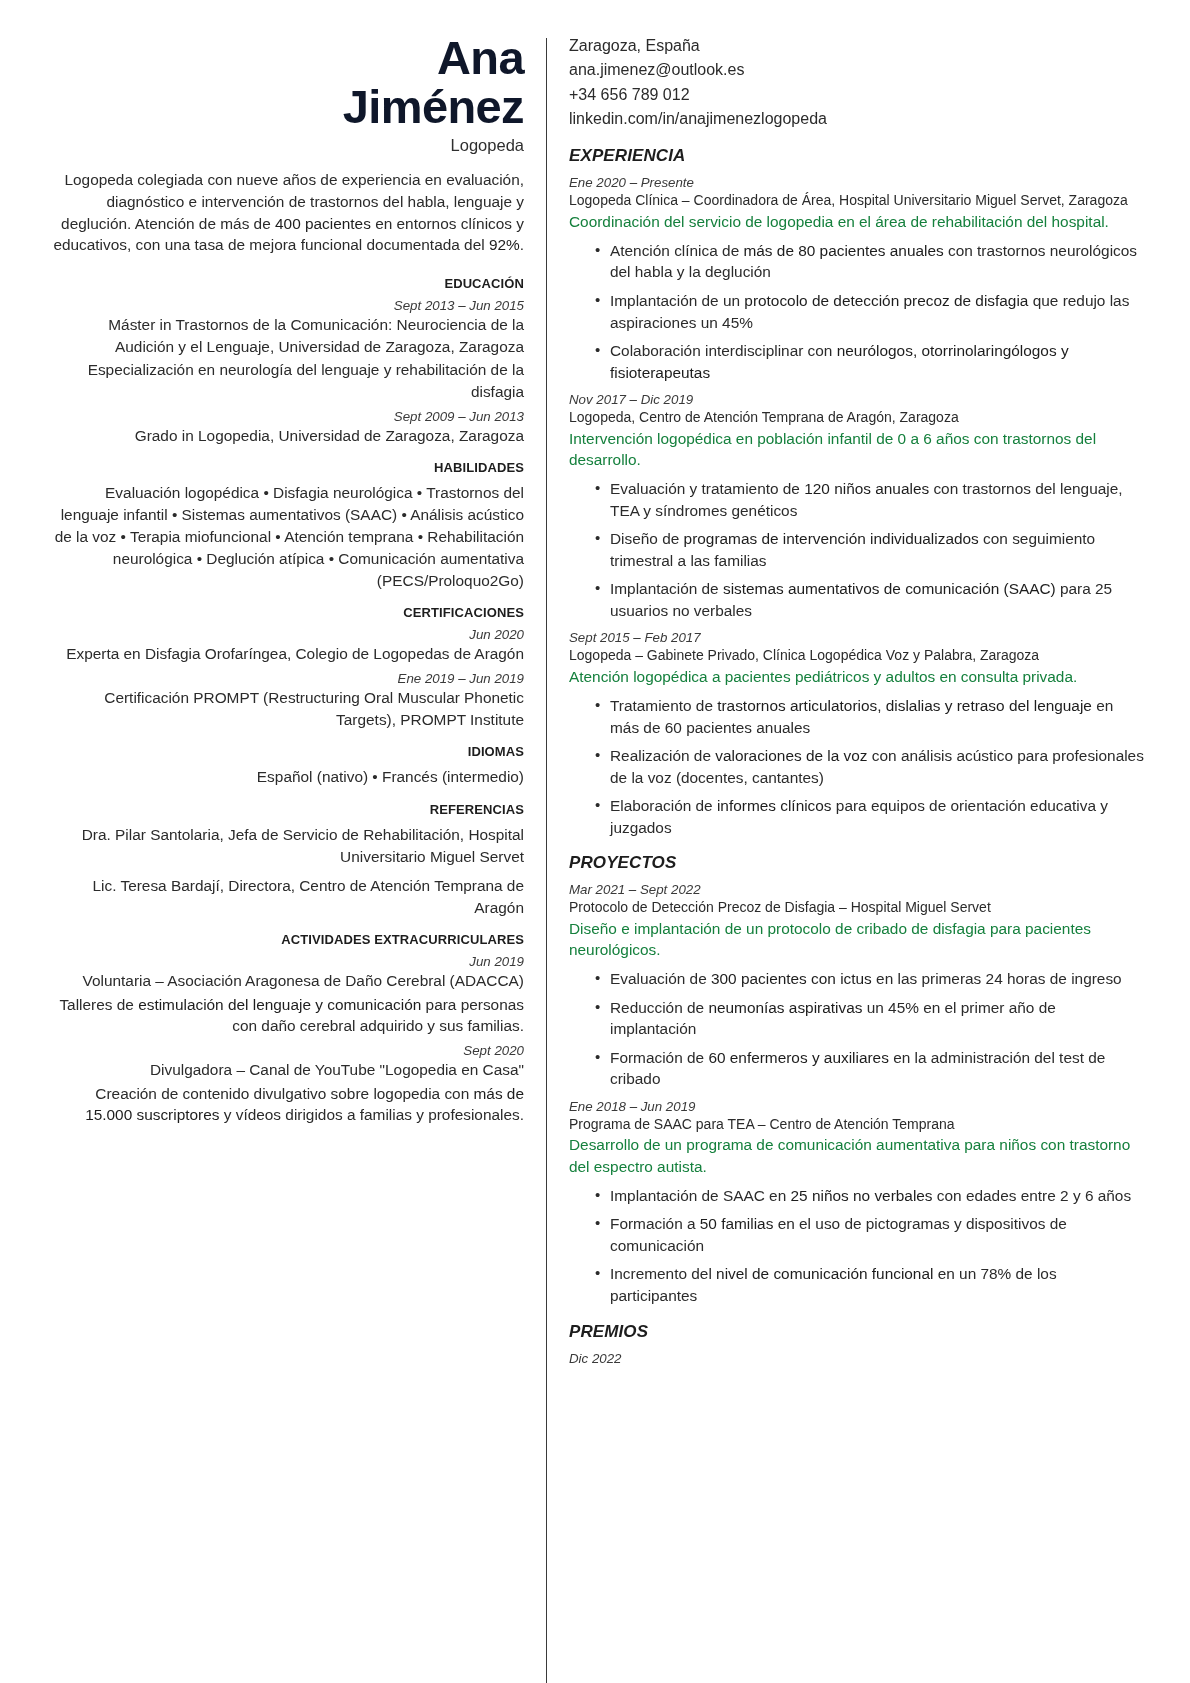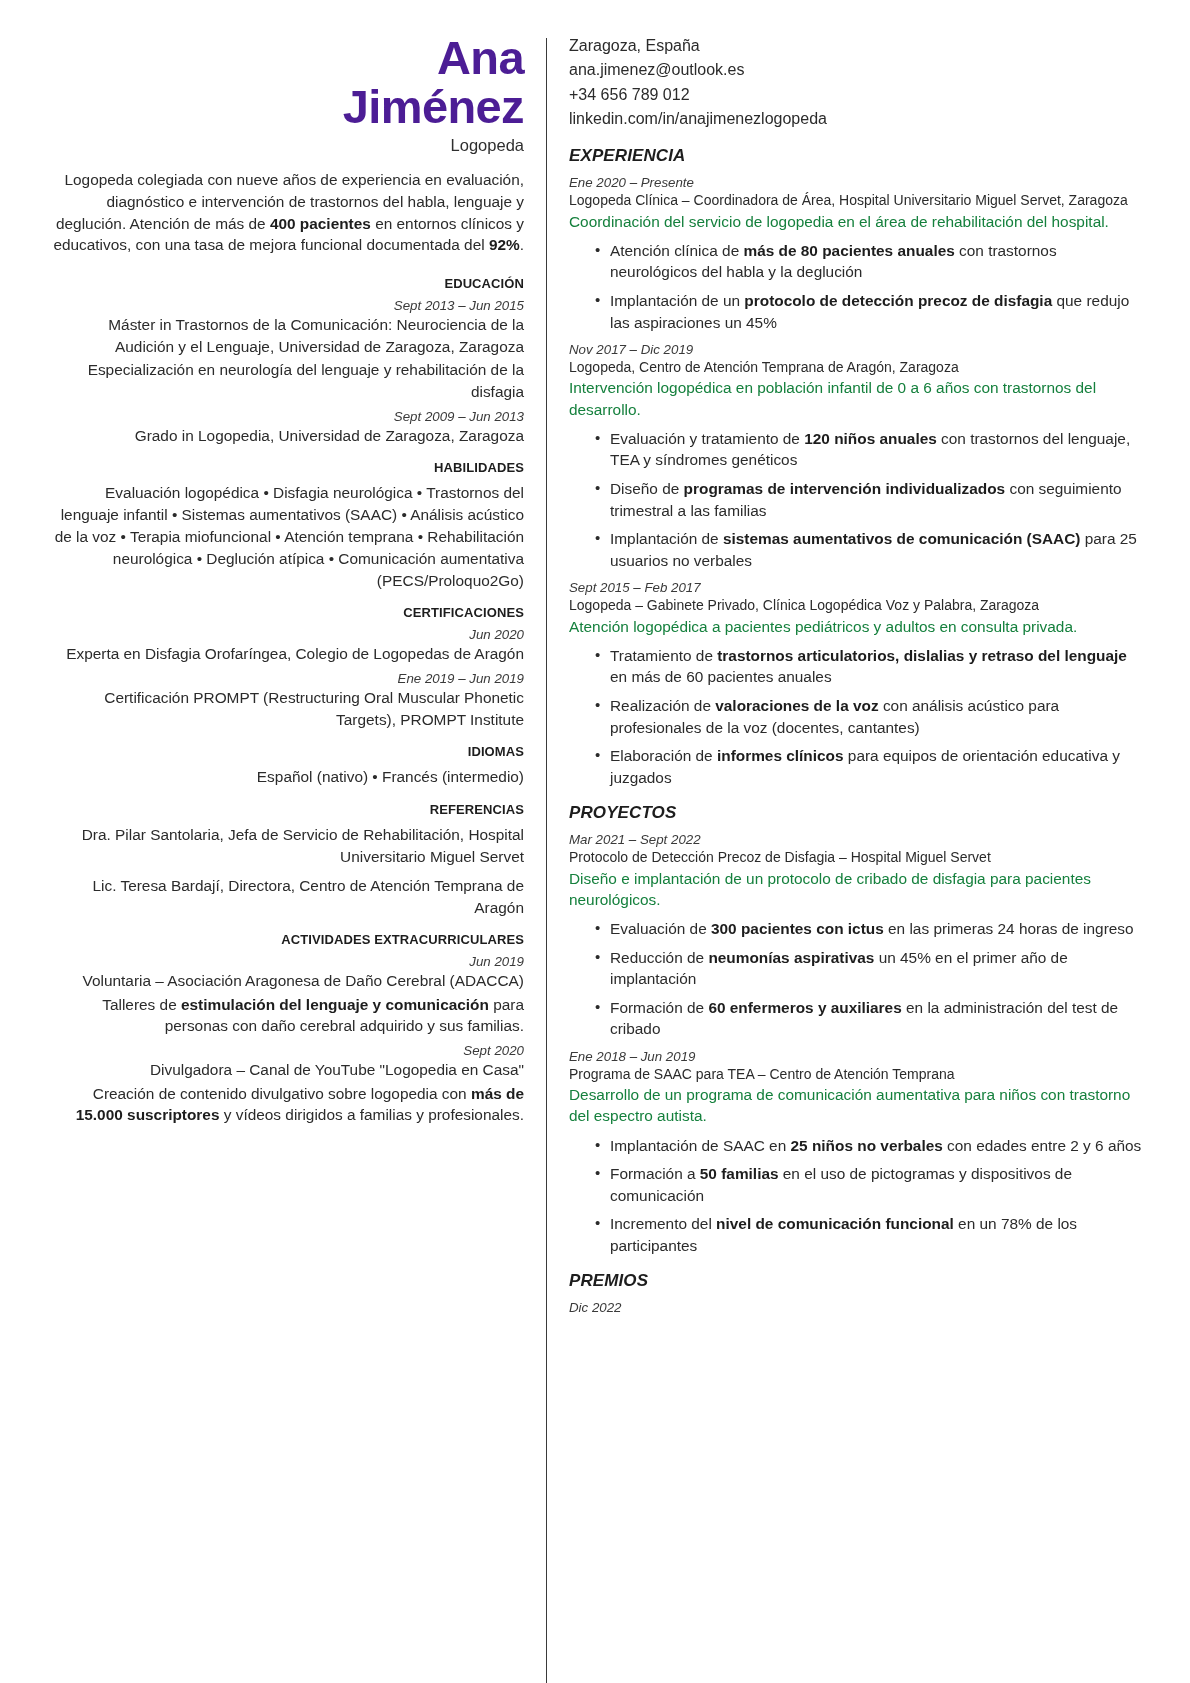--- a/index.html
+++ b/index.html
@@ -34,21 +34,21 @@
     text-align: right;
     padding-right: 22px;
     box-sizing: border-box;
   }
 
   .name {
     font-size: 47px;
     line-height: 1.04;
     font-weight: 700;
     letter-spacing: -0.6px;
-    color: #4c1d95;
+    color: #0f172a;
     margin: 0 0 4px 0;
   }
   .name span { display: block; }
 
   .headline {
     font-size: 16.5px;
     color: #2f2f2f;
     margin: 0 0 14px 0;
     font-weight: 400;
   }
@@ -171,21 +171,21 @@
   }
   ul.bullets > li::before {
     content: "\2022";
     position: absolute;
     left: 0;
     top: -1px;
     font-size: 15px;
     color: #2b2b2b;
   }
 
-  b, strong { font-weight: 700; color: #1d1d1d; }
+  b, strong { font-weight: 400; color: #1d1d1d; }
 </style>
 </head>
 <body>
 
 <div class="page">
 
   <div class="col-left">
 
     <h1 class="name">
       <span>Ana</span>
@@ -258,20 +258,21 @@
 
     <div class="sec-title-right">EXPERIENCIA</div>
 
     <div>
       <div class="date-right">Ene 2020 – Presente</div>
       <div class="role-right">Logopeda Clínica – Coordinadora de Área, Hospital Universitario Miguel Servet, Zaragoza</div>
       <div class="desc-right">Coordinación del servicio de logopedia en el área de rehabilitación del hospital.</div>
       <ul class="bullets">
           <li>Atención clínica de <b>más de 80 pacientes anuales</b> con trastornos neurológicos del habla y la deglución</li>
           <li>Implantación de un <b>protocolo de detección precoz de disfagia</b> que redujo las aspiraciones un 45%</li>
+          <li>Colaboración interdisciplinar con <b>neurólogos, otorrinolaringólogos y fisioterapeutas</b></li>
         </ul>
     </div>
 
     <div>
       <div class="date-right">Nov 2017 – Dic 2019</div>
       <div class="role-right">Logopeda, Centro de Atención Temprana de Aragón, Zaragoza</div>
       <div class="desc-right">Intervención logopédica en población infantil de 0 a 6 años con trastornos del desarrollo.</div>
       <ul class="bullets">
           <li>Evaluación y tratamiento de <b>120 niños anuales</b> con trastornos del lenguaje, TEA y síndromes genéticos</li>
           <li>Diseño de <b>programas de intervención individualizados</b> con seguimiento trimestral a las familias</li>

